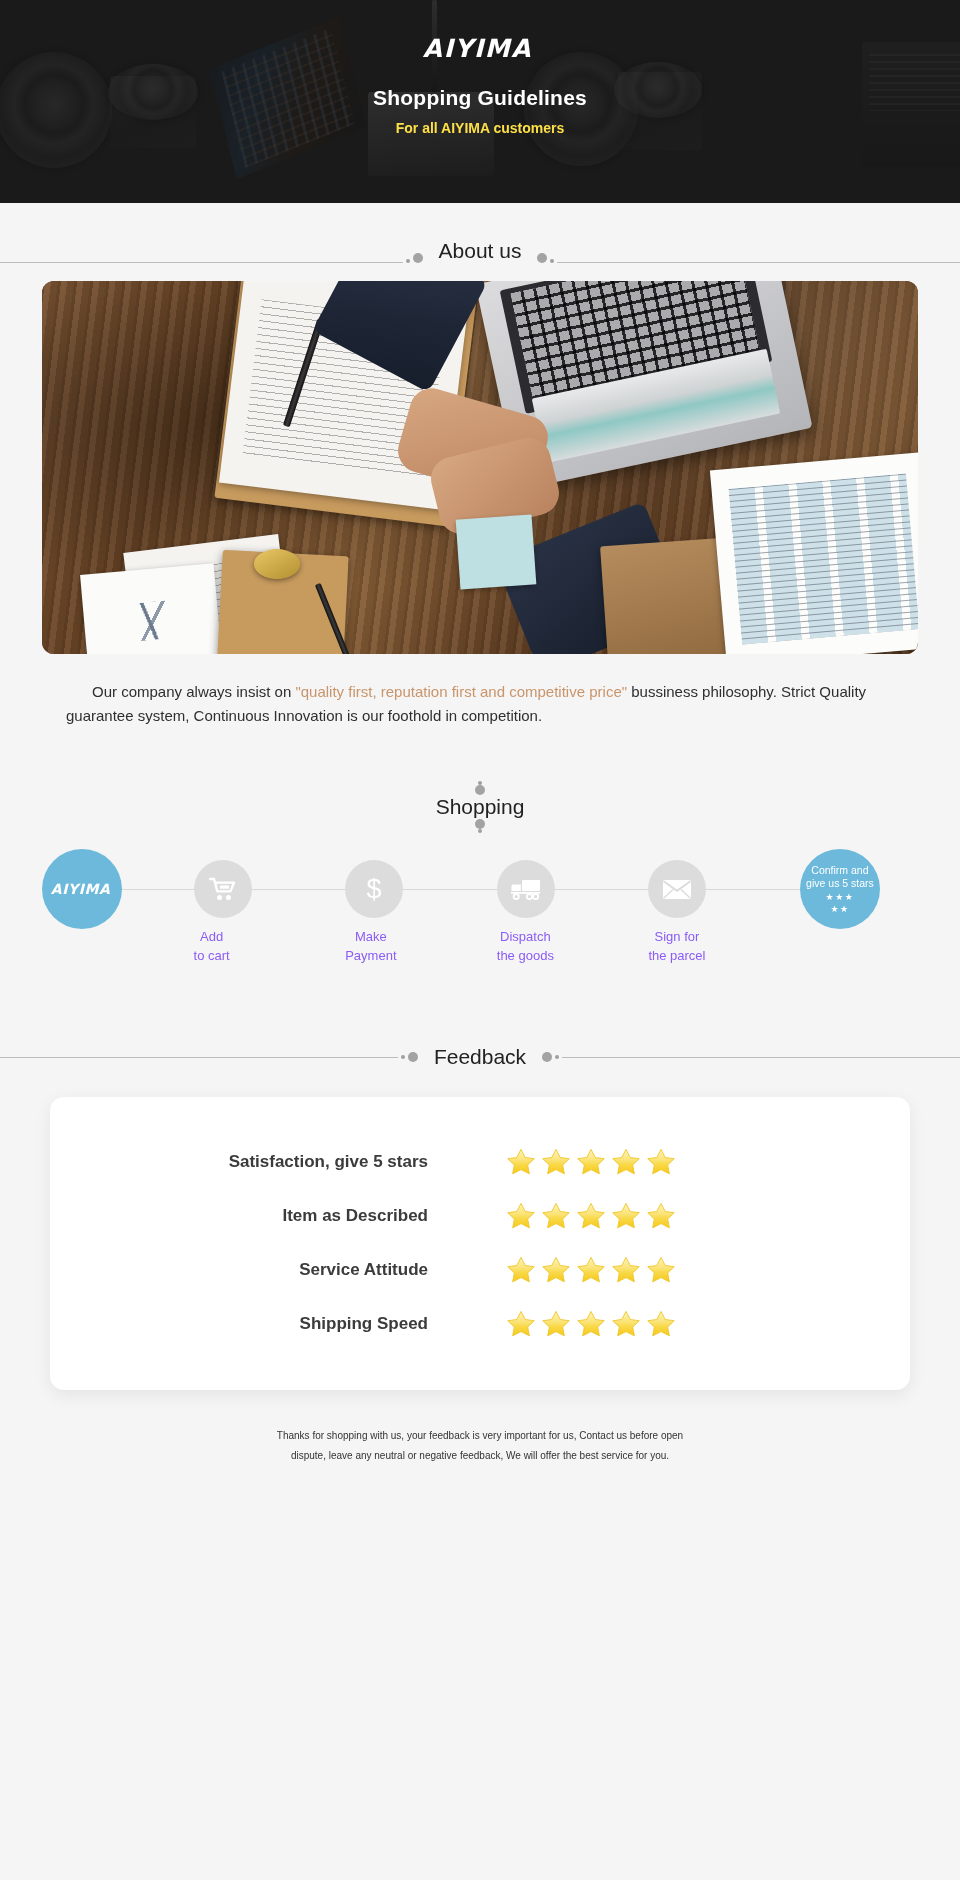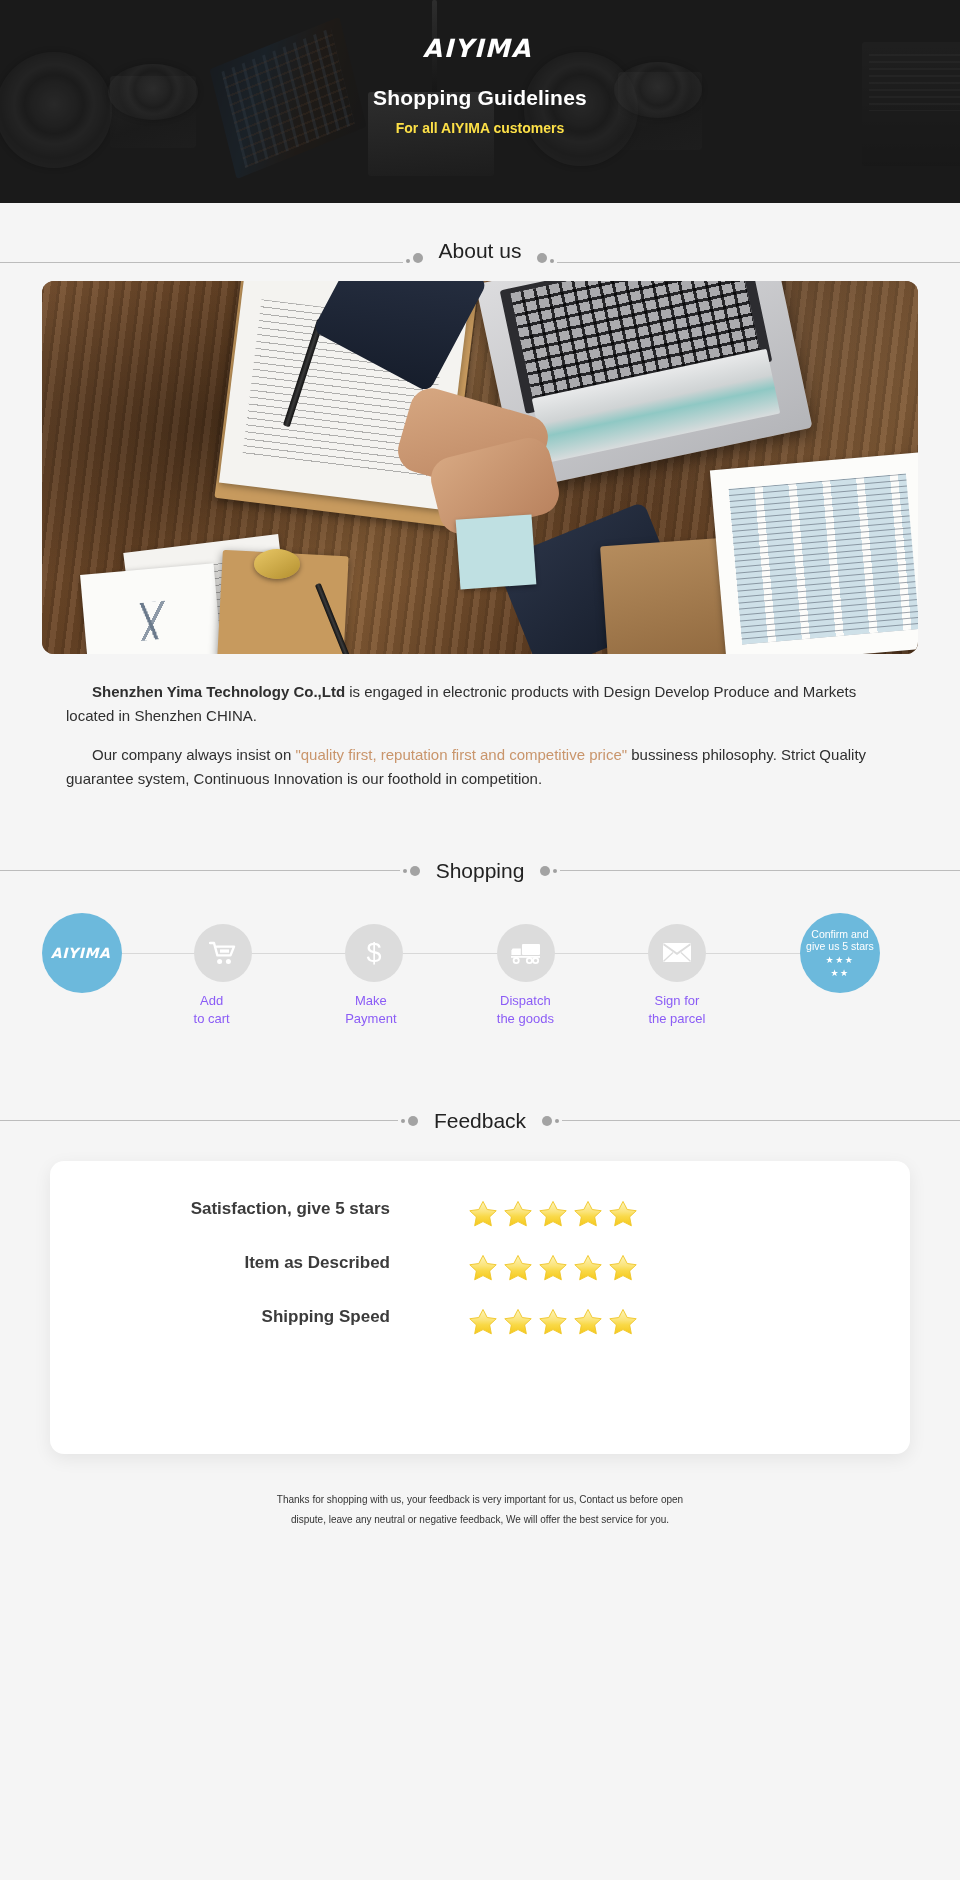--- a/index.html
+++ b/index.html
@@ -353,23 +353,24 @@
     background: #ffffff;
     border-radius: 14px;
     box-shadow: 0 5px 18px rgba(0,0,0,.07);
     padding: 38px 0 0 0;
     display: flex;
     flex-direction: column;
     justify-content: flex-start;
   }
   .fb-row {
     display: flex;
-    align-items: flex-start;
+    align-items: center;
     height: 54px;
     margin-bottom: 0;
+    padding-left: 38px;
   }
   .fb-label {
     width: 348px;
     text-align: right;
     font-size: 17px;
     font-weight: bold;
     color: #3b3b3b;
     padding-right: 8px;
   }
   .fb-stars {
@@ -455,30 +456,27 @@
     <div class="tbl" style="left:676px;top:180px;width:212px;height:196px;transform:rotate(-5deg);"></div>
 
     <div class="paper paper-lines" style="left:88px;top:262px;width:156px;height:120px;transform:rotate(-7deg);"></div>
     <div class="chart-thumb" style="left:42px;top:288px;width:134px;height:96px;transform:rotate(-5deg);"></div>
     <div class="clipboard" style="left:178px;top:272px;width:126px;height:108px;transform:rotate(3deg);"></div>
     <div class="gold-clip" style="left:212px;top:268px;width:46px;height:30px;"></div>
     <div class="pen" style="left:288px;top:300px;width:6px;height:82px;transform:rotate(-22deg);"></div>
   </div>
 
   <div class="about-text">
-    <p class="about-p">
-      <span class="indent"></span><span class="co-name">Shenzhen Yima Technology Co.,Ltd</span><span> is engaged in electronic products with Design Develop Produce and Markets located in Shenzhen CHINA.</span>
-    </p>
     <p class="about-p second">
       <span class="indent"></span><span>Our company always insist on </span><span class="quote-hl">"quality first, reputation first and competitive price"</span><span> bussiness philosophy. Strict Quality guarantee system, Continuous Innovation is our foothold in competition.</span>
     </p>
   </div>
 </div>
 
-<div class="sec-head" style="margin-top:60px;">
+<div class="sec-head" style="margin-top:60px;flex-direction:column;">
   <div class="sh-line"></div>
   <div class="sh-dot-sm"></div>
   <div class="sh-dot-lg"></div>
   <div class="sh-text">Shopping</div>
   <div class="sh-dot-lg"></div>
   <div class="sh-dot-sm"></div>
   <div class="sh-line"></div>
 </div>
 
 <div class="steps-wrap">
@@ -620,20 +618,40 @@
         </svg>
       <svg class="star" viewBox="0 0 32 32">
           <path d="M16 2.6l4.5 8.6 9.6 1.3-7 6.6 1.8 9.5L16 24.1 7.1 28.6l1.8-9.5-7-6.6 9.6-1.3z" fill="url(#starGrad)" stroke="#f0c72c" stroke-width="1" stroke-linejoin="round"></path>
         </svg>
       <svg class="star" viewBox="0 0 32 32">
           <path d="M16 2.6l4.5 8.6 9.6 1.3-7 6.6 1.8 9.5L16 24.1 7.1 28.6l1.8-9.5-7-6.6 9.6-1.3z" fill="url(#starGrad)" stroke="#f0c72c" stroke-width="1" stroke-linejoin="round"></path>
         </svg>
     </div>
   </div>
 
+  <div class="fb-row">
+    <div class="fb-label">Service Attitude</div>
+    <div class="fb-stars">
+      <svg class="star" viewBox="0 0 32 32">
+          <path d="M16 2.6l4.5 8.6 9.6 1.3-7 6.6 1.8 9.5L16 24.1 7.1 28.6l1.8-9.5-7-6.6 9.6-1.3z" fill="url(#starGrad)" stroke="#f0c72c" stroke-width="1" stroke-linejoin="round"></path>
+        </svg>
+      <svg class="star" viewBox="0 0 32 32">
+          <path d="M16 2.6l4.5 8.6 9.6 1.3-7 6.6 1.8 9.5L16 24.1 7.1 28.6l1.8-9.5-7-6.6 9.6-1.3z" fill="url(#starGrad)" stroke="#f0c72c" stroke-width="1" stroke-linejoin="round"></path>
+        </svg>
+      <svg class="star" viewBox="0 0 32 32">
+          <path d="M16 2.6l4.5 8.6 9.6 1.3-7 6.6 1.8 9.5L16 24.1 7.1 28.6l1.8-9.5-7-6.6 9.6-1.3z" fill="url(#starGrad)" stroke="#f0c72c" stroke-width="1" stroke-linejoin="round"></path>
+        </svg>
+      <svg class="star" viewBox="0 0 32 32">
+          <path d="M16 2.6l4.5 8.6 9.6 1.3-7 6.6 1.8 9.5L16 24.1 7.1 28.6l1.8-9.5-7-6.6 9.6-1.3z" fill="url(#starGrad)" stroke="#f0c72c" stroke-width="1" stroke-linejoin="round"></path>
+        </svg>
+      <svg class="star" viewBox="0 0 32 32">
+          <path d="M16 2.6l4.5 8.6 9.6 1.3-7 6.6 1.8 9.5L16 24.1 7.1 28.6l1.8-9.5-7-6.6 9.6-1.3z" fill="url(#starGrad)" stroke="#f0c72c" stroke-width="1" stroke-linejoin="round"></path>
+        </svg>
+    </div>
+  </div>
 
   <div class="fb-row">
     <div class="fb-label">Shipping Speed</div>
     <div class="fb-stars">
       <svg class="star" viewBox="0 0 32 32">
           <path d="M16 2.6l4.5 8.6 9.6 1.3-7 6.6 1.8 9.5L16 24.1 7.1 28.6l1.8-9.5-7-6.6 9.6-1.3z" fill="url(#starGrad)" stroke="#f0c72c" stroke-width="1" stroke-linejoin="round"></path>
         </svg>
       <svg class="star" viewBox="0 0 32 32">
           <path d="M16 2.6l4.5 8.6 9.6 1.3-7 6.6 1.8 9.5L16 24.1 7.1 28.6l1.8-9.5-7-6.6 9.6-1.3z" fill="url(#starGrad)" stroke="#f0c72c" stroke-width="1" stroke-linejoin="round"></path>
         </svg>

